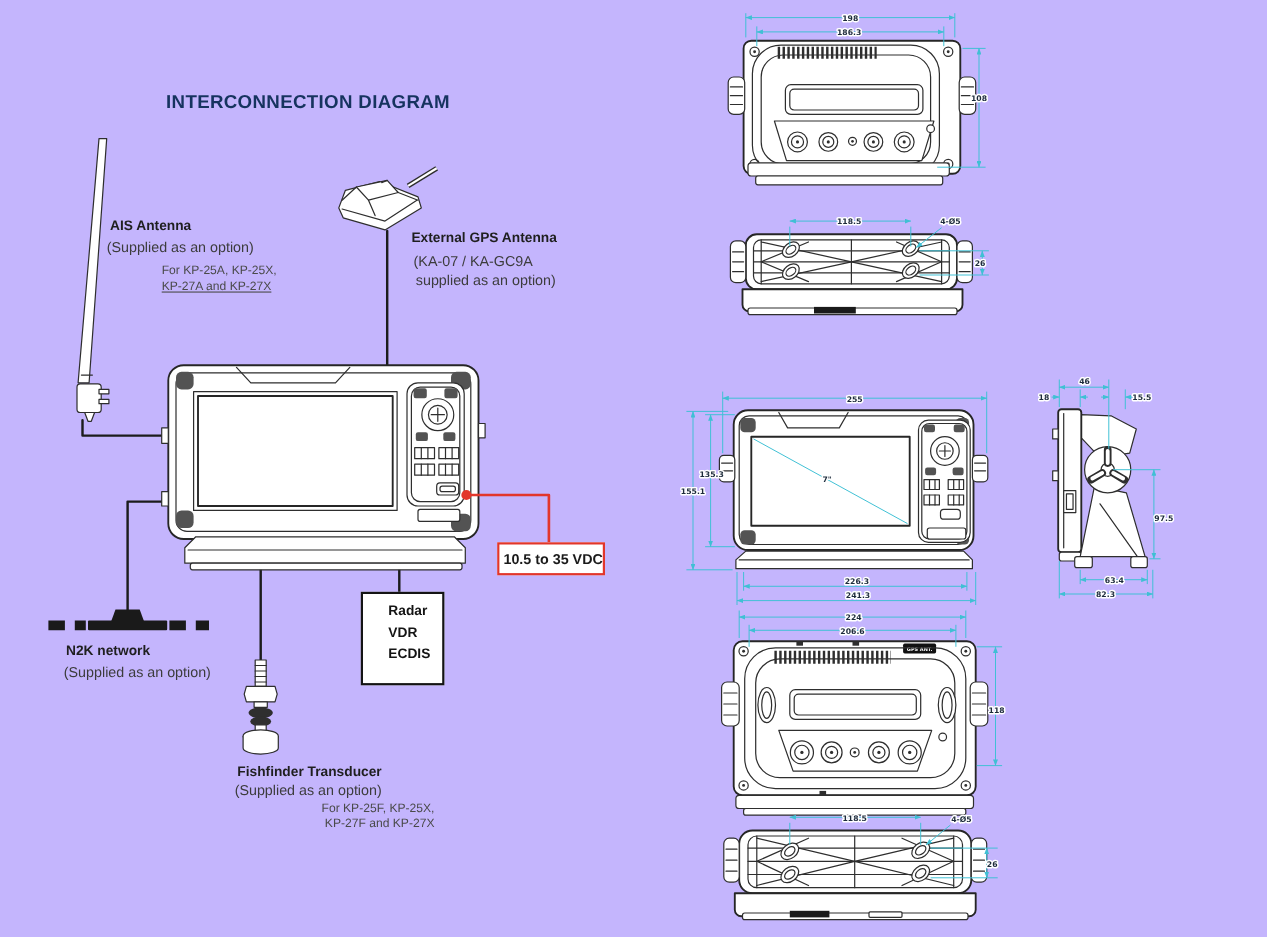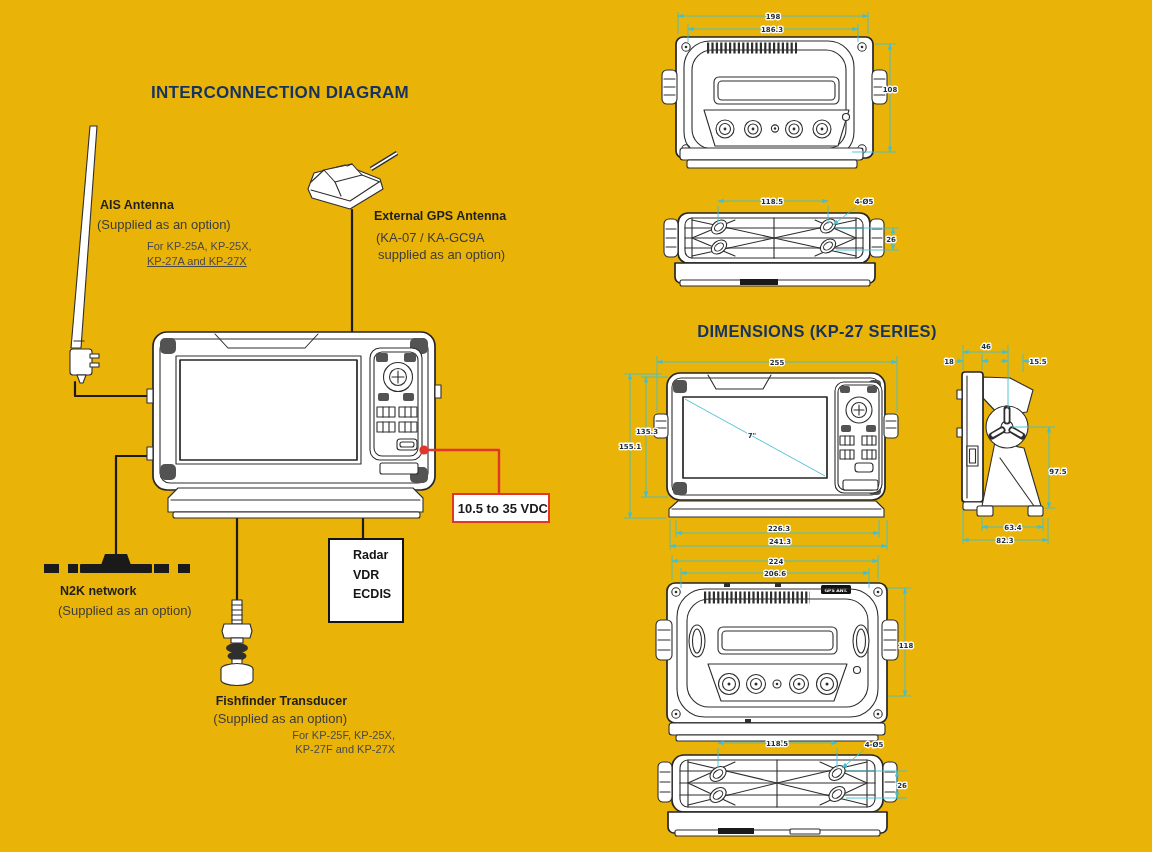--- a/index.html
+++ b/index.html
@@ -1,16 +1,16 @@
 <!DOCTYPE html>
 <html><head>
 <meta charset="utf-8">
 <style>
   html,body{margin:0;padding:0;background:#fff;}
-  .page{position:relative;width:1152px;height:852px;background:#eab308;overflow:hidden;
+  .page{position:relative;width:1152px;height:852px;background:#c4b5fd;overflow:hidden;
         font-family:"Liberation Sans",sans-serif;color:#2b2b2b;}
   .abs{position:absolute;}
   .title{font-size:17px;font-weight:bold;color:#16335f;letter-spacing:.3px;text-align:center;}
   .lbl{font-size:12.5px;font-weight:bold;color:#1f1f1f;white-space:nowrap;}
   .note{font-size:13px;color:#3c3c3c;white-space:nowrap;}
   .note2{font-size:11px;color:#4a4a4a;white-space:nowrap;padding-left:48px;}
   .ctr{text-align:right;}
   .extbox{border:2px solid #141414;background:#fff;padding:6px 0 0 11px;box-sizing:border-box;}
   .extbox div{font-size:12.5px;font-weight:bold;color:#141414;line-height:19.5px;padding-left:12px;}
   .pwrbox{border:2.5px solid #e2362b;background:#fff;display:flex;align-items:center;justify-content:flex-end;
@@ -468,14 +468,13 @@
   </div>
 
   <div class="abs lbl" style="left:60px;top:584px;">N2K network</div>
   <div class="abs note" style="left:58px;top:603px;">(Supplied as an option)</div>
 
   <div class="abs lbl ctr" style="left:167px;top:694px;width:180px;">Fishfinder Transducer</div>
   <div class="abs note ctr" style="left:167px;top:711px;width:180px;">(Supplied as an option)</div>
   <div class="abs note2 ctr" style="left:167px;top:729px;width:180px;">For KP-25F, KP-25X,</div>
   <div class="abs note2 ctr" style="left:167px;top:743px;width:180px;">KP-27F and KP-27X</div>
 
-  <div class="abs title" style="left:657px;top:322px;width:320px;font-size:16.5px;">DIMENSIONS (KP-27 SERIES)</div>
 </div>
 
 </body></html>

